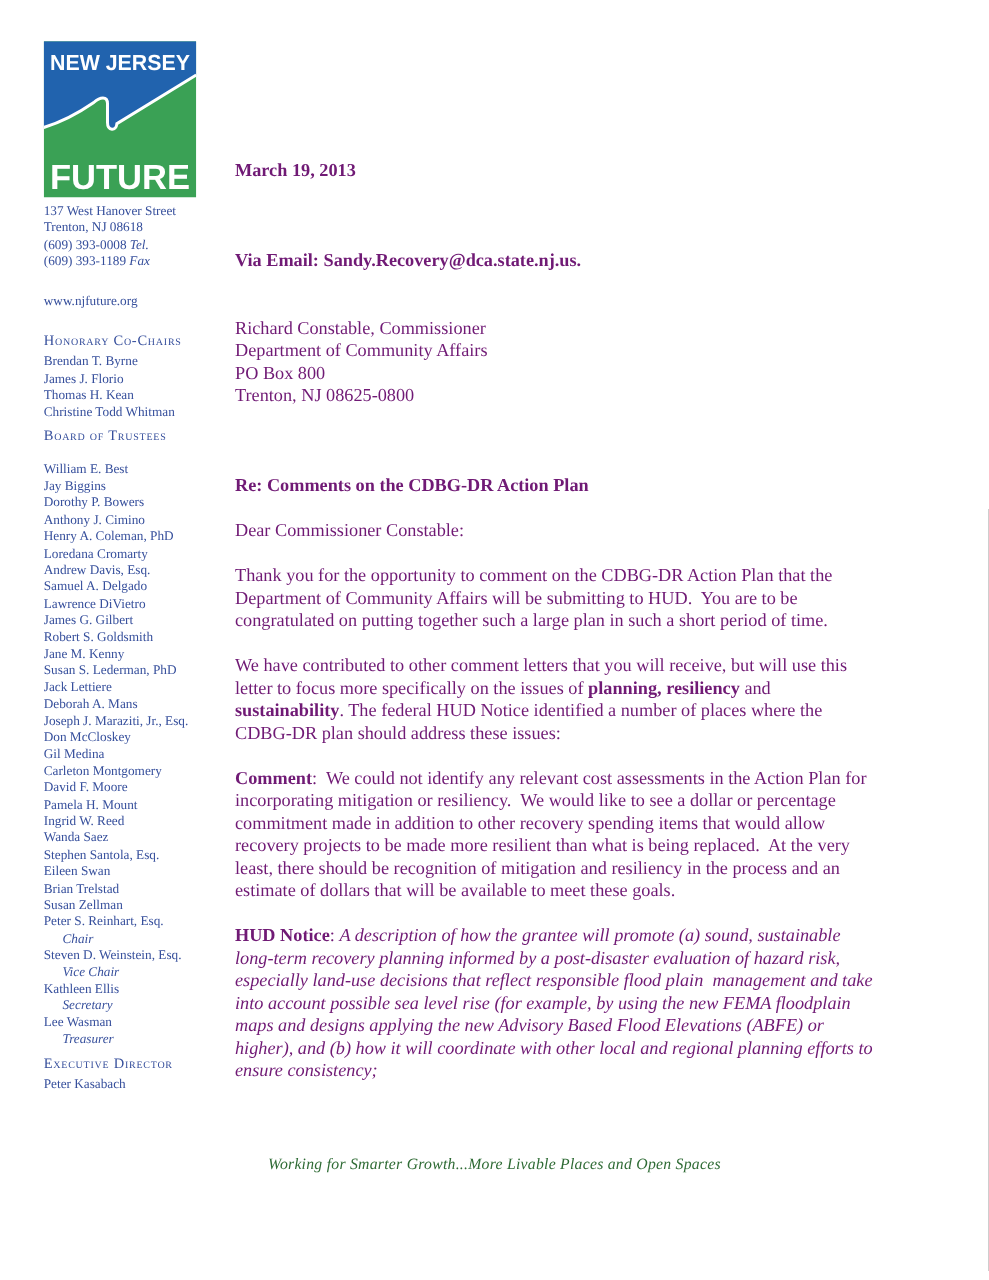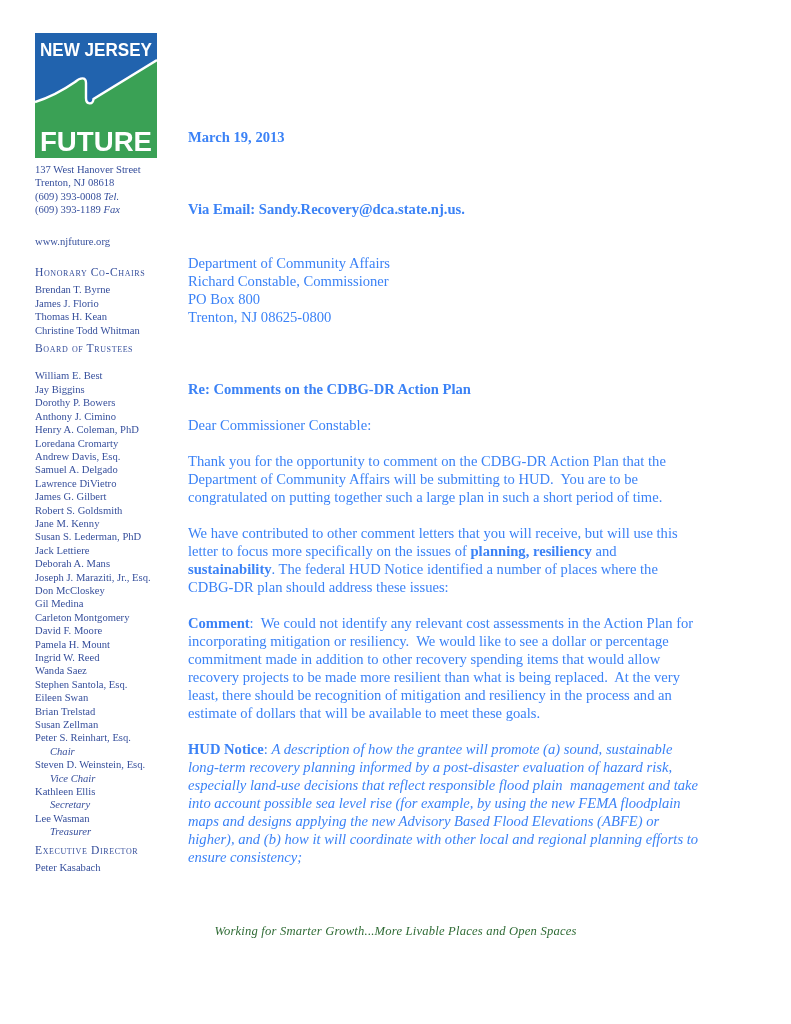--- a/index.html
+++ b/index.html
@@ -40,21 +40,21 @@
   .off-title { font-style: italic; padding-left: 15px; }
   .trustee-gap { margin-top: 14px; }
   .dir-name { }
 
   
   .main {
     position: absolute;
     left: 188px;
     top: 128px;
     width: 516px;
-    color: #3b82f6;
+    color: #701a75;
     font-size: 14.6px;
     line-height: 18px;
   }
   .main .blk { margin: 0 0 18px 0; white-space: pre-wrap; }
   .bold { font-weight: bold; }
   .addr-to div { white-space: pre-wrap; }
   .main p { margin: 0 0 18px 0; white-space: pre-wrap; }
   .hud i { font-style: italic; }
 
   
@@ -149,21 +149,21 @@
     <div class="side-head tight">Executive Director</div>
     <div class="dir-name">Peter Kasabach</div>
   </div>
 
   <div class="main">
 
     <div class="blk bold">March 19, 2013</div>
 
     <div class="blk addr-to">
       <div class="bold">Via Email: Sandy.Recovery@dca.state.nj.us.</div>
-      <div><div>Department of Community Affairs</div><div>Richard Constable, Commissioner</div><div>PO Box 800</div><div>Trenton, NJ 08625-0800</div></div>
+      <div><div>Richard Constable, Commissioner</div><div>Department of Community Affairs</div><div>PO Box 800</div><div>Trenton, NJ 08625-0800</div></div>
     </div>
 
     <div class="blk bold">Re: Comments on the CDBG-DR Action Plan</div>
 
     <div class="blk">Dear Commissioner Constable:</div>
 
     <p>Thank you for the opportunity to comment on the CDBG-DR Action Plan that the Department of Community Affairs will be submitting to HUD.  You are to be congratulated on putting together such a large plan in such a short period of time.</p>
 
     <p><span>We have contributed to other comment letters that you will receive, but will use this letter to focus more specifically on the issues of </span><span class="bold">planning, resiliency</span><span> and </span><span class="bold">sustainability</span><span>. The federal HUD Notice identified a number of places where the CDBG-DR plan should address these issues:</span></p>
 

